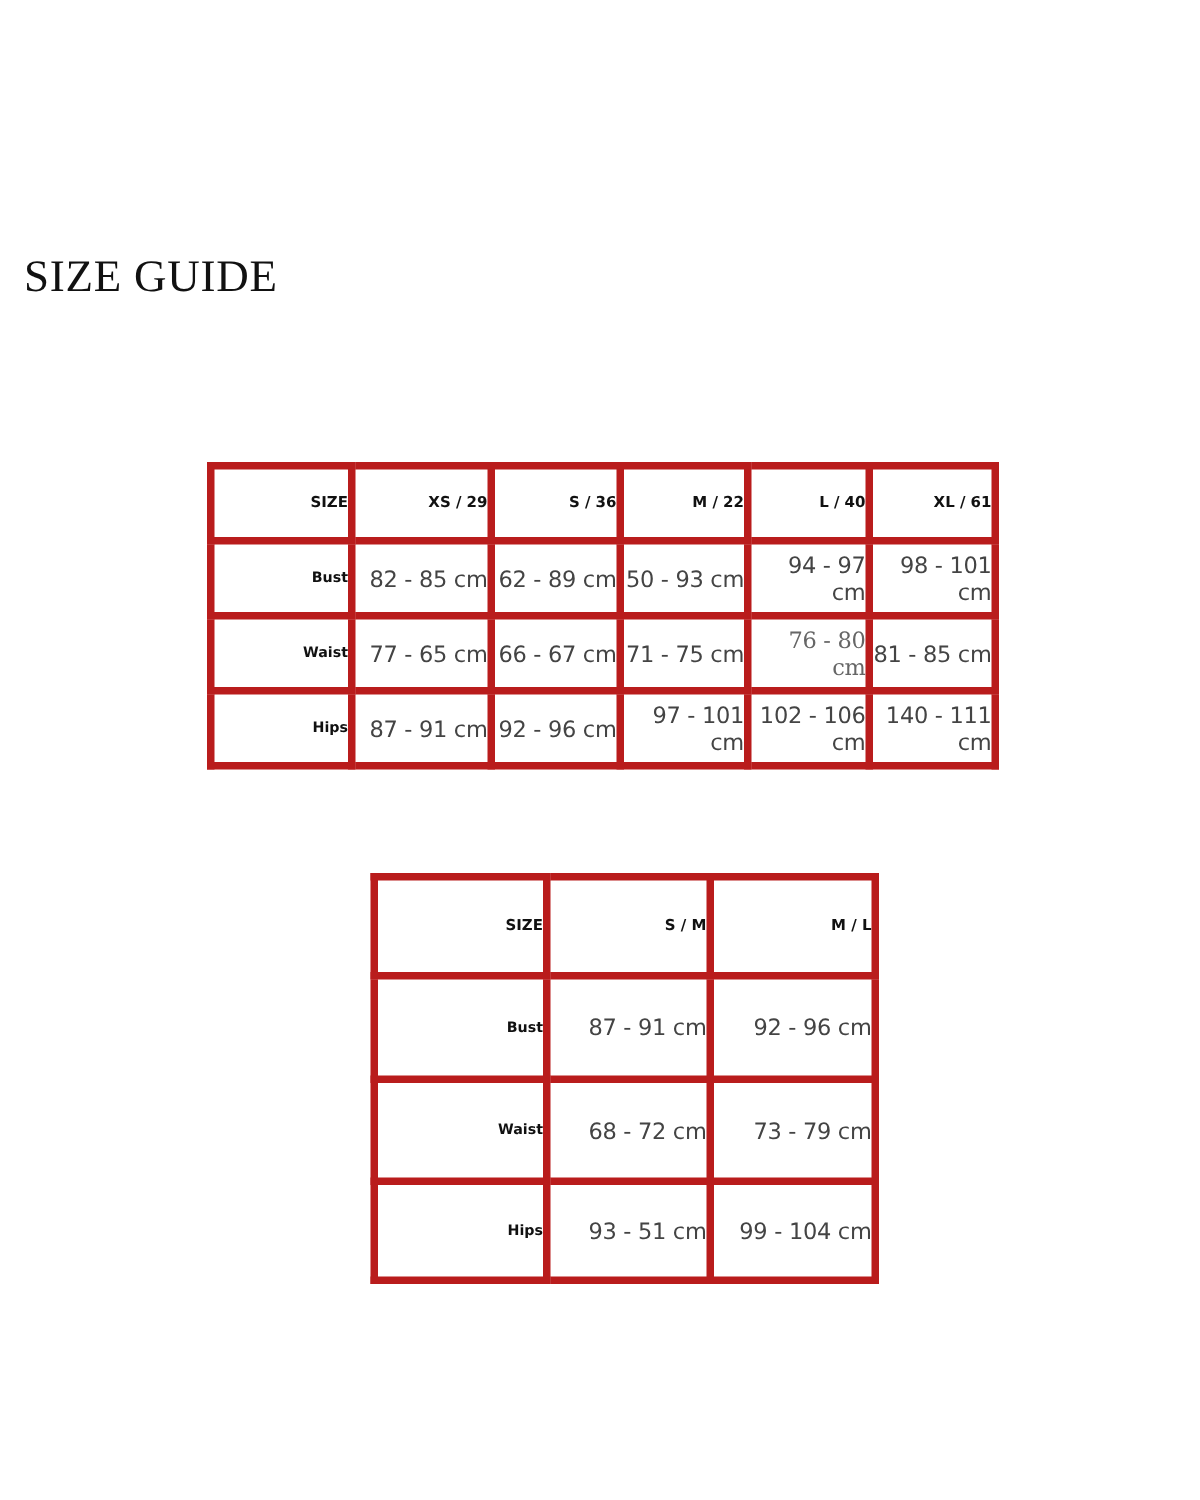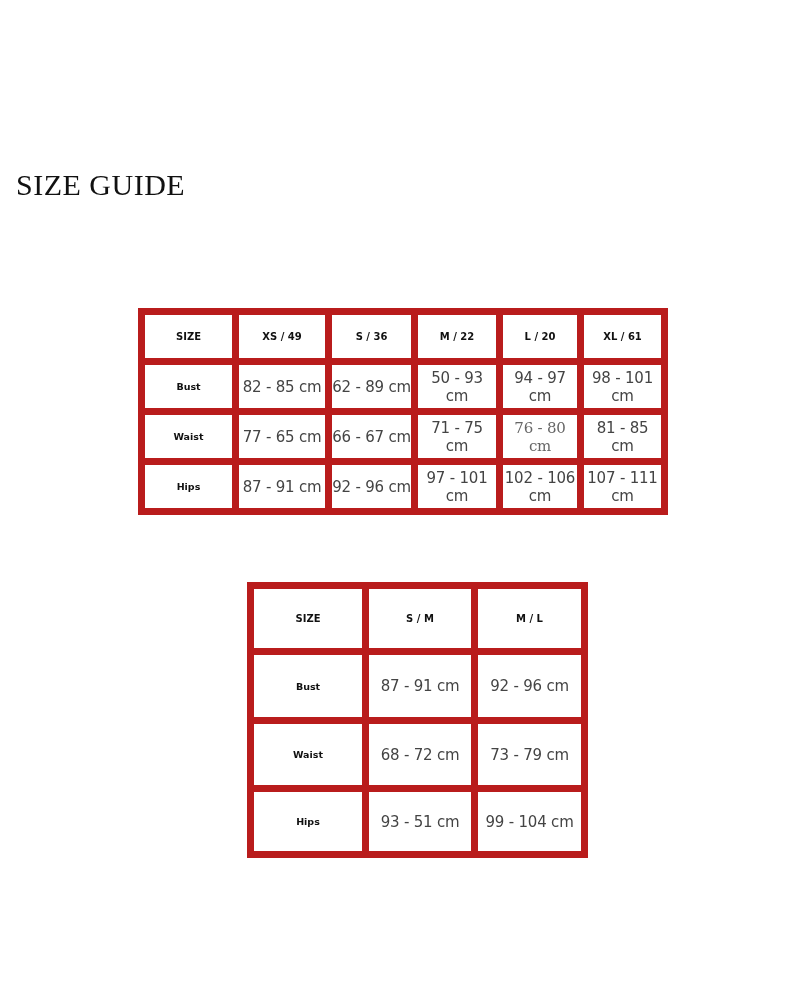--- a/index.html
+++ b/index.html
@@ -6,21 +6,21 @@
   body { width: 800px; height: 1000px; position: relative; overflow: hidden; font-family: "DejaVu Sans", sans-serif; color: #222; }
   .title {
     position: absolute; left: 0; top: 152px; width: 800px; text-align: left;
     font-family: "Liberation Serif", "DejaVu Serif", serif; font-size: 30px; letter-spacing: 0.5px; color: #111;
     margin: 16px; font-weight: normal;
   }
   table.size-table {
     position: absolute; border-collapse: collapse; table-layout: fixed;
   }
   table.size-table td {
-    border: 7px solid #b91c1c; text-align: center; vertical-align: middle; padding: 0;
+    border: 5px solid #b91c1c; text-align: right; vertical-align: middle; padding: 0;
     font-size: 10px; color: #333; font-family: "DejaVu Sans", sans-serif; margin-top: 28px;
   }
   table.size-table td.head { font-weight: bold; color: #111; font-size: 10px; }
   table.size-table td.label { font-weight: bold; color: #111; font-size: 9.5px; }
   table.size-table td.val { font-weight: normal; color: #444; font-size: 15px; letter-spacing: -0.2px; }
   #table1 { left: 138px; top: 308px; width: 524px; }
   #table1 tr { height: 50px; }
   #table2 { left: 247px; top: 582px; width: 334px; }
   #table2 tr.r0 { height: 66px; }
   #table2 tr.r1 { height: 69px; }
@@ -37,24 +37,24 @@
     <col style="width:94px">
       <col style="width:93px">
       <col style="width:86px">
       <col style="width:85px">
       <col style="width:81px">
       <col style="width:84px">
   </colgroup>
   <tbody>
       <tr>
     <td class="head">SIZE</td>
-    <td class="head">XS / 49</td>
+    <td class="head">XS / 29</td>
     <td class="head">S / 36</td>
     <td class="head">M / 22</td>
-    <td class="head">L / 20</td>
+    <td class="head">L / 40</td>
     <td class="head">XL / 61</td>
   </tr>
   <tr>
     <td class="label">Bust</td>
     <td class="val">82 - 85 cm</td>
     <td class="val">62 - 89 cm</td>
     <td class="val">50 - 93 cm</td>
     <td class="val">94 - 97 cm</td>
     <td class="val">98 - 101 cm</td>
   </tr>
@@ -65,21 +65,21 @@
     <td class="val">71 - 75 cm</td>
     <td class="val" style="font-family:'DejaVu Serif', serif;color:#666;">76 - 80 cm</td>
     <td class="val">81 - 85 cm</td>
   </tr>
   <tr>
     <td class="label">Hips</td>
     <td class="val">87 - 91 cm</td>
     <td class="val">92 - 96 cm</td>
     <td class="val">97 - 101 cm</td>
     <td class="val">102 - 106 cm</td>
-    <td class="val">107 - 111 cm</td>
+    <td class="val">140 - 111 cm</td>
   </tr>
 </tbody>
   </table>
 
 <table class="size-table" id="table2">
   <colgroup>
     <col style="width:115px">
       <col style="width:109px">
       <col style="width:110px">
   </colgroup>

